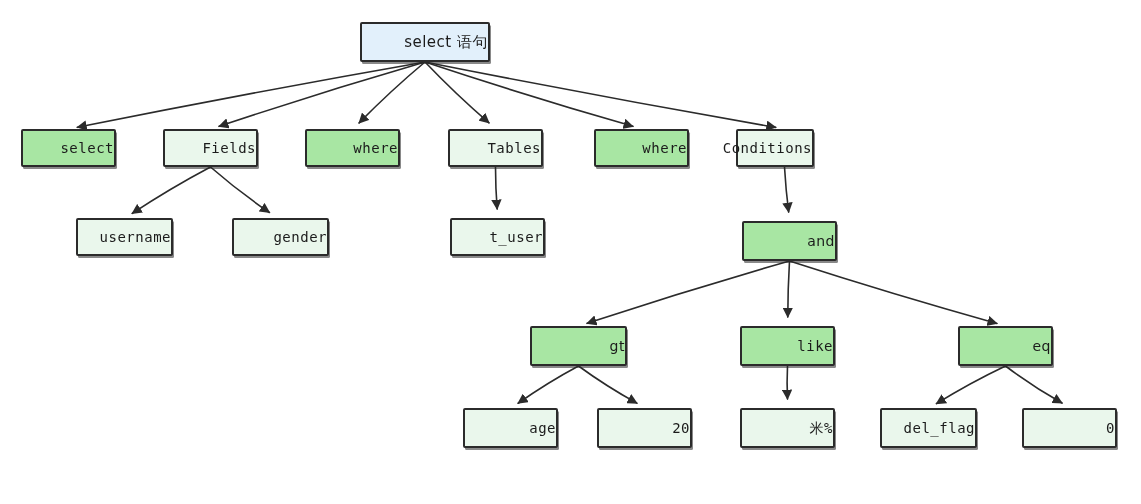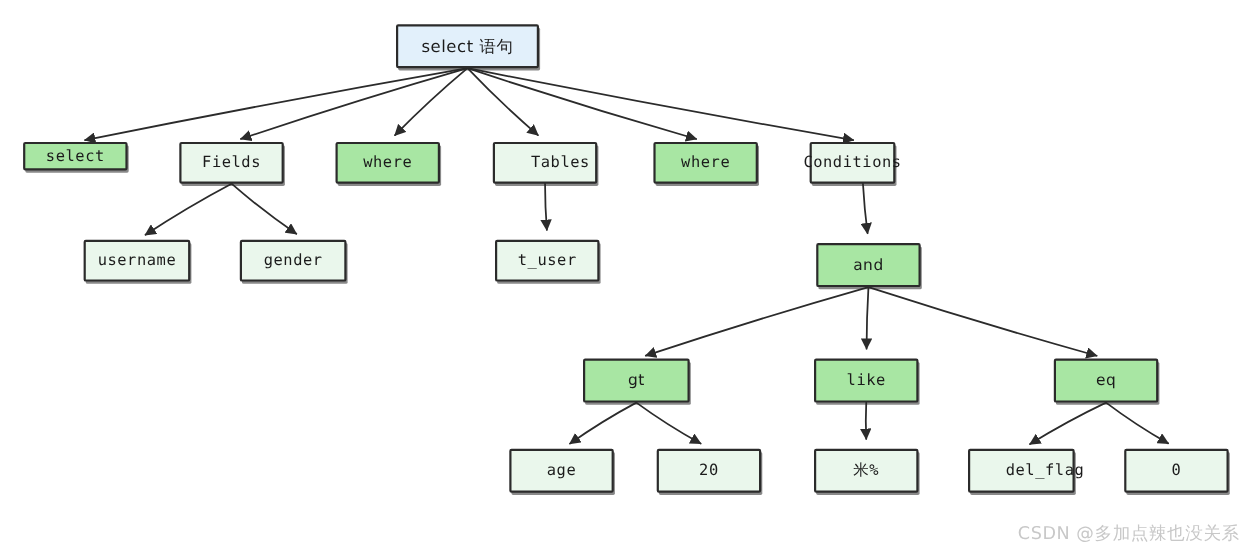--- a/index.html
+++ b/index.html
@@ -21,21 +21,21 @@
     top: 0;
     width: 1141px;
     height: 504px;
     pointer-events: none;
   }
   .node {
     position: absolute;
     box-sizing: border-box;
     display: flex;
     align-items: center;
-    justify-content: center;
+    justify-content: flex-end;
     border: 2px solid #2b2b2b;
     border-radius: 2px;
     color: #1b1b1b;
     letter-spacing: 0.5px;
     white-space: nowrap;
   }
   .node-label {
     display: block;
     line-height: 1;
   }
@@ -94,42 +94,42 @@
         <path d="M 787.5 366 Q 786.7 382.5 787.5 399" marker-end="url(#arrow)"></path>
         <path d="M 1005.5 366 Q 969.8970553906175 382.91379515152573 936.4010601562295 403.69033082387483" marker-end="url(#arrow)"></path>
         <path d="M 1005.5 366 Q 1032.530740229962 386.3703514171508 1061.9755688024663 403.0620920266186" marker-end="url(#arrow)"></path>
       </g>
   </svg>
 
   <div id="node-group">
       <div class="node shadow-b fill-blue sz-root" style="left: 360px; top: 22px; width: 130px; height: 40px;">
         <span class="node-label font-sans">select 语句</span>
       </div>
-      <div class="node shadow-b fill-green sz-node" style="left: 21px; top: 129px; width: 95px; height: 26px;">
+      <div class="node shadow-b fill-green sz-node" style="left: 21px; top: 129px; width: 95px; height: 38px;">
         <span class="node-label font-mono">select</span>
       </div>
       <div class="node shadow-b fill-mint sz-node" style="left: 163px; top: 129px; width: 95px; height: 38px;">
         <span class="node-label font-mono">Fields</span>
       </div>
       <div class="node shadow-b fill-green sz-node" style="left: 305px; top: 129px; width: 95px; height: 38px;">
         <span class="node-label font-mono">where</span>
       </div>
       <div class="node shadow-b fill-mint sz-node" style="left: 448px; top: 129px; width: 95px; height: 38px; padding-left: 28px;">
         <span class="node-label font-mono">Tables</span>
       </div>
       <div class="node shadow-b fill-green sz-node" style="left: 594px; top: 129px; width: 95px; height: 38px;">
         <span class="node-label font-mono">where</span>
       </div>
       <div class="node shadow-b fill-mint sz-node" style="left: 736px; top: 129px; width: 78px; height: 38px;">
         <span class="node-label font-mono">Conditions</span>
       </div>
       <div class="node shadow-b fill-mint sz-node" style="left: 76px; top: 218px; width: 97px; height: 38px;">
         <span class="node-label font-mono">username</span>
       </div>
-      <div class="node shadow-b fill-mint sz-node" style="left: 218px; top: 218px; width: 97px; height: 38px;">
+      <div class="node shadow-b fill-mint sz-node" style="left: 232px; top: 218px; width: 97px; height: 38px;">
         <span class="node-label font-mono">gender</span>
       </div>
       <div class="node shadow-b fill-mint sz-node" style="left: 450px; top: 218px; width: 95px; height: 38px;">
         <span class="node-label font-mono">t_user</span>
       </div>
       <div class="node shadow-b fill-green sz-node" style="left: 742px; top: 221px; width: 95px; height: 40px;">
         <span class="node-label font-sans">and</span>
       </div>
       <div class="node shadow-b fill-green sz-node" style="left: 530px; top: 326px; width: 97px; height: 40px;">
         <span class="node-label font-sans">gt</span>
@@ -150,15 +150,14 @@
         <span class="node-label font-mono">米%</span>
       </div>
       <div class="node shadow-b fill-mint sz-node" style="left: 880px; top: 408px; width: 97px; height: 40px; padding-left: 43px;">
         <span class="node-label font-mono">del_flag</span>
       </div>
       <div class="node shadow-b fill-mint sz-node" style="left: 1022px; top: 408px; width: 95px; height: 40px;">
         <span class="node-label font-mono">0</span>
       </div>
     </div>
 
-  <div id="watermark">CSDN @多加点辣也没关系</div>
 
 </div>
 
 </body></html>

